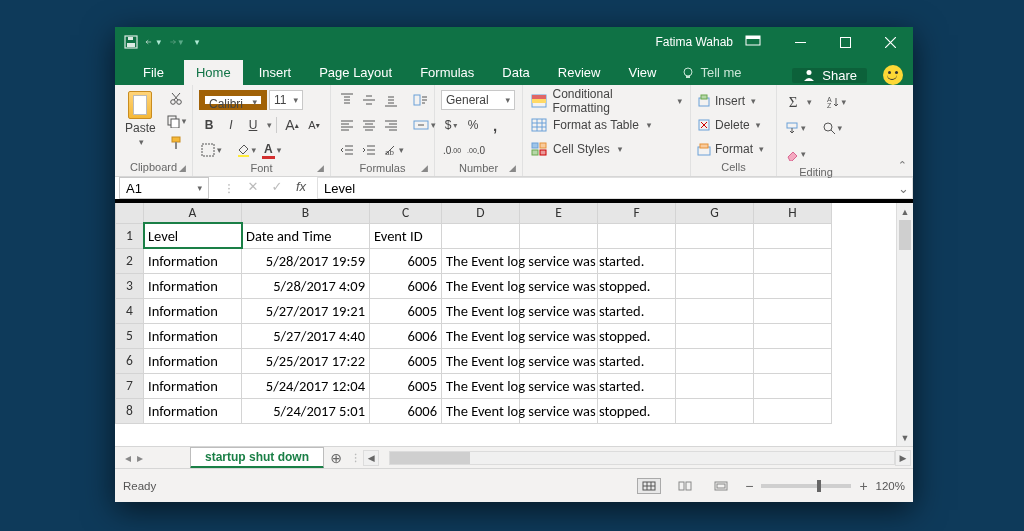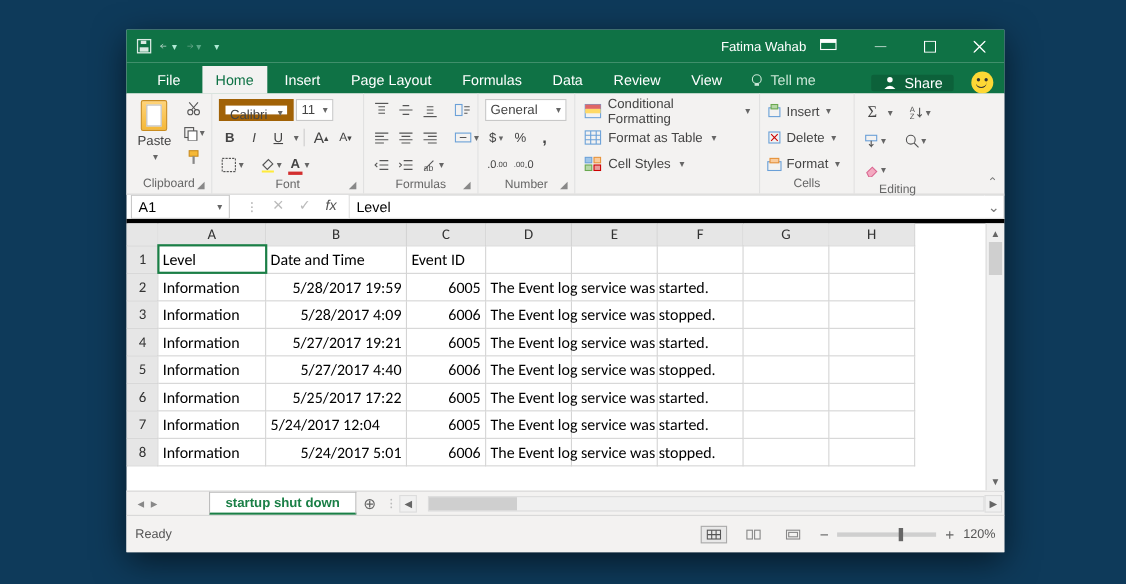--- a/index.html
+++ b/index.html
@@ -631,21 +631,21 @@
                 <div style="position: absolute; left: 4px; top: 50%; transform: translateY(-50%); white-space: nowrap;">The Event log service was started.</div>
               </td>
               <td></td>
               <td></td>
               <td></td>
               <td></td>
             </tr>
             <tr>
               <th>7</th>
               <td>Information</td>
-              <td style="text-align: left; margin-top: 39px;">5/24/2017 12:04</td>
+              <td style="text-align: right; margin-top: 39px;">5/24/2017 12:04</td>
               <td class="num">6005</td>
               <td style="overflow: visible; position: relative;">
                 <div style="position: absolute; left: 4px; top: 50%; transform: translateY(-50%); white-space: nowrap;">The Event log service was started.</div>
               </td>
               <td></td>
               <td></td>
               <td></td>
               <td></td>
             </tr>
             <tr>

